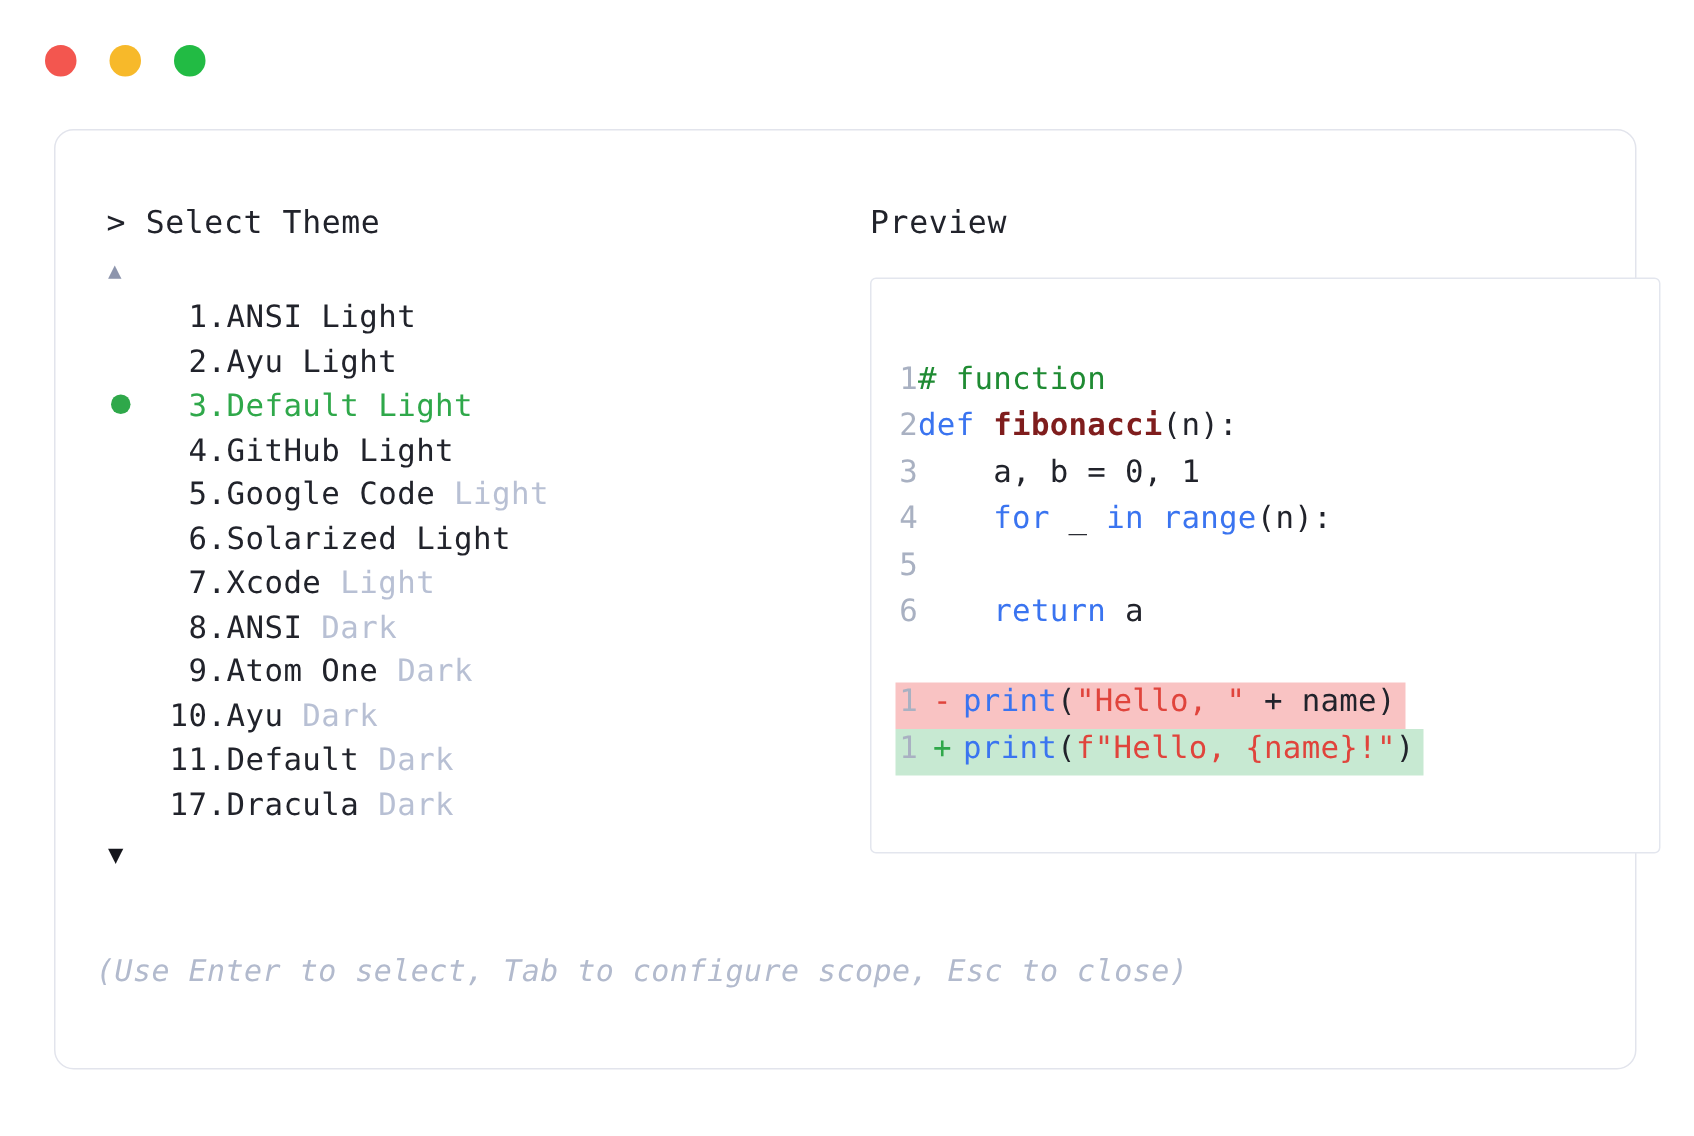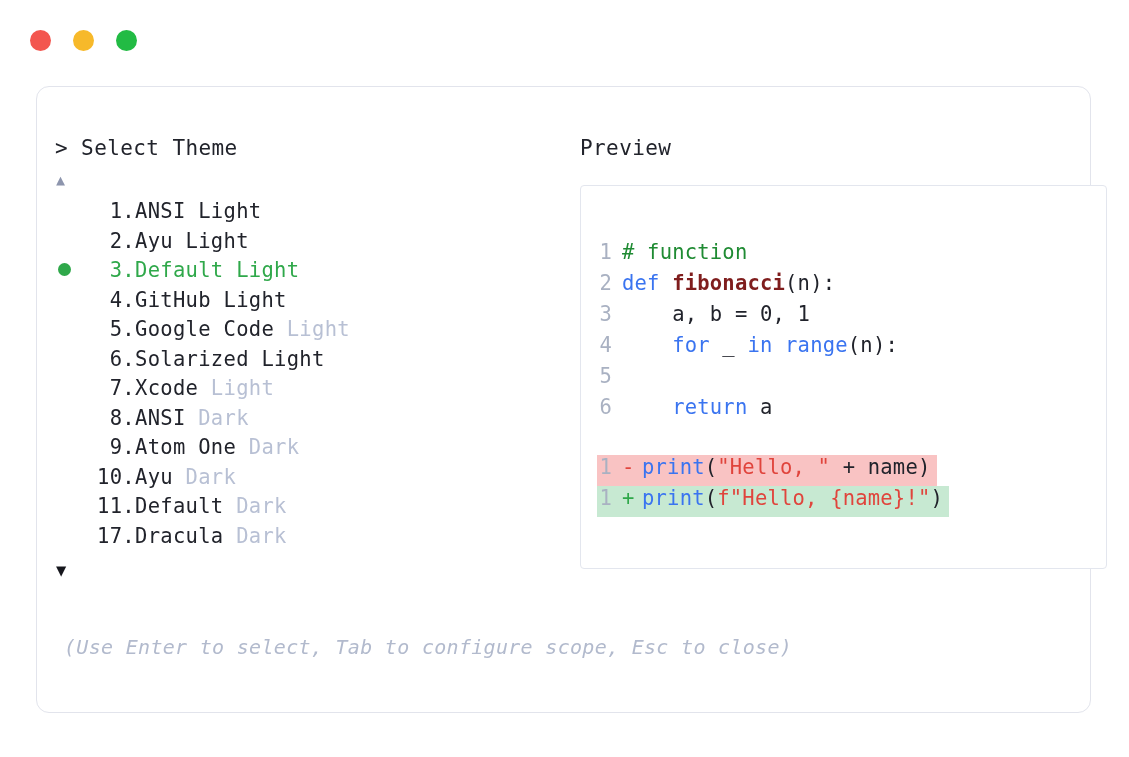--- a/index.html
+++ b/index.html
@@ -23,21 +23,21 @@
     position: absolute; left: 36px; top: 86px;
     width: 1055px; height: 627px;
     background: #ffffff;
     border: 1.5px solid #e2e4ec;
     border-radius: 13px;
   }
 
   .body { position: absolute; left: 0; top: 0; right: 0; bottom: 0; }
 
   
-  .left { position: absolute; left: 18px; top: 46px; width: 470px; }
+  .left { position: absolute; left: 34px; top: 46px; width: 470px; }
 
   .prompt {
     font-size: 21px; color: #21232b; letter-spacing: .4px;
     line-height: 30px; white-space: pre;
   }
   .arrow-up {
     margin-top: 9px; margin-left: 1px;
     font-size: 15px; line-height: 17px; color: #8d95ad;
     width: 18px; height: 18px;
   }
@@ -94,21 +94,21 @@
     position: relative;
     overflow: hidden;
   }
   .code { position: absolute; left: 16px; top: 54px; right: 0; }
   .code-line {
     display: flex; align-items: baseline;
     height: 31px; white-space: pre;
     font-size: 20.5px; letter-spacing: .2px;
   }
   .ln { width: 15px; flex: 0 0 15px; text-align: right; color: #a9b1c2; }
-  .code-text { margin-left: 10px; color: #21232b; }
+  .code-text { color: #21232b; }
 
   .tok-comment { color: #1f8b33; }
   .tok-kw      { color: #3a74f0; }
   .tok-fn      { color: #7f1d1d; font-weight: bold; }
   .tok-str     { color: #e0443c; }
   .tok-plain   { color: #21232b; }
 
   .diff-block { margin-top: 29px; }
   .diff-line { display: flex; align-items: baseline; height: 31px; white-space: pre;
                font-size: 20.5px; letter-spacing: .2px; width: max-content; }

